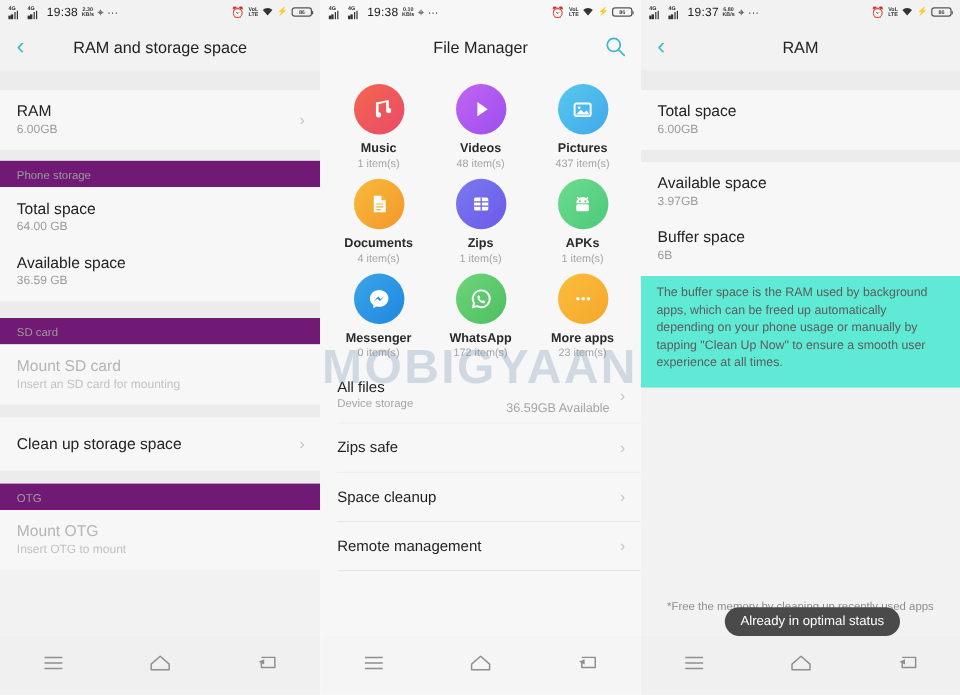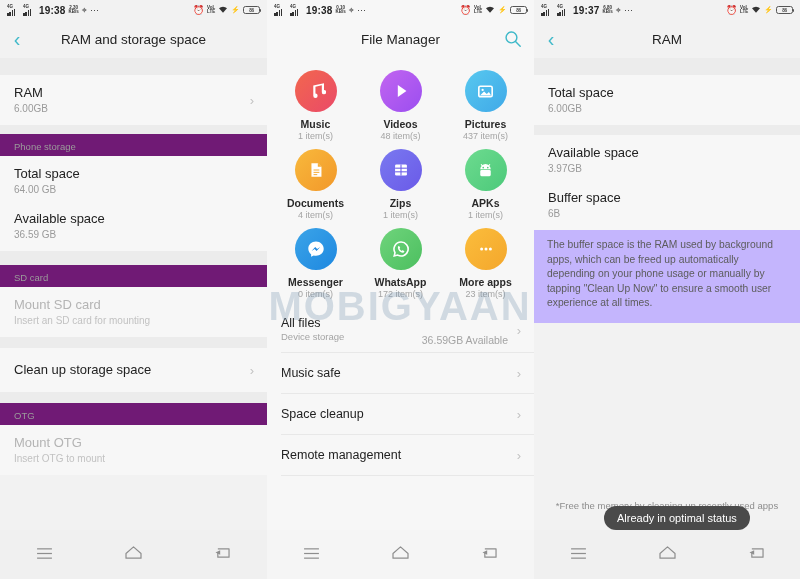--- a/index.html
+++ b/index.html
@@ -16,21 +16,21 @@
   .p3 { width: 266px; background: #f2f2f2; }
 
   
   .statusbar {
     height: 20px; display: flex; align-items: center;
     justify-content: space-between; padding: 0 7px;
     background: #f2f2f2;
   }
   .p2 .statusbar { background: #f7f7f7; }
   .sb-left, .sb-right { display: flex; align-items: center; gap: 3px; }
-  .sb-time { font-size: 10px; font-weight: bold; color: #222; letter-spacing: .2px; }
+  .sb-time { font-size: 10px; font-weight: normal; color: #222; letter-spacing: .2px; }
   .sig { position: relative; width: 13px; height: 11px; display: inline-block; }
   .sig .g { position: absolute; top: 0; left: 0; font-size: 4.5px; color: #333; line-height: 4px; font-weight: bold;}
   .sig .bars { position: absolute; bottom: 0; left: 0; display: flex; align-items: flex-end; gap: .7px; height: 7px; }
   .sig .bars i { display: block; width: 1.6px; background: #333; }
   .sig .bars i:nth-child(1){height:2.5px}
   .sig .bars i:nth-child(2){height:4px}
   .sig .bars i:nth-child(3){height:5.5px}
   .sig .bars i:nth-child(4){height:7px}
   .dualblk { display:flex; flex-direction:column; align-items:center; line-height:4.5px; }
   .dualblk span { font-size: 4.5px; color:#333; font-weight:bold; }
@@ -94,21 +94,21 @@
   .listrow .lr-title { font-size: 12.5px; color: #222; }
   .listrow .lr-sub { font-size: 9.5px; color: #a4a4a4; margin-top: 1px; }
   .lr-right {
     position: absolute; right: 26px; top: 27px;
     font-size: 10.5px; color: #a4a4a4;
   }
 
   
   .p3row { background: #f7f7f7; padding: 9px 14px 10px 14px; }
   .p3desc {
-    background: #c4b5fd; padding: 8px 13px 12px 13px;
+    background: #5eead4; padding: 8px 13px 12px 13px;
     font-size: 10.3px; color: #5c5c5c; line-height: 14.5px;
   }
   .p3-foot {
     position: absolute; left: 0; right: 0; bottom: 49px; text-align: center;
   }
   .foot-note { font-size: 9.5px; color: #8d8d8d; }
   .clear-now { font-size: 11px; color: #4aa3e0; margin-top: 7px; display: block;}
 
   
   .navbar {
@@ -438,21 +438,21 @@
 
     <div class="listrow" style="padding-top:9px">
       <div class="lr-title">All files</div>
       <div class="lr-sub">Device storage</div>
       <div class="lr-right">36.59GB Available</div>
       <div class="chev">›</div>
     </div>
     <div class="divider"></div>
 
     <div class="listrow" style="padding:13px 14px">
-      <div class="lr-title">Music safe</div>
+      <div class="lr-title">Zips safe</div>
       <div class="chev">›</div>
     </div>
     <div class="divider"></div>
 
     <div class="listrow" style="padding:13px 14px">
       <div class="lr-title">Space cleanup</div>
       <div class="chev">›</div>
     </div>
     <div class="divider"></div>
 

